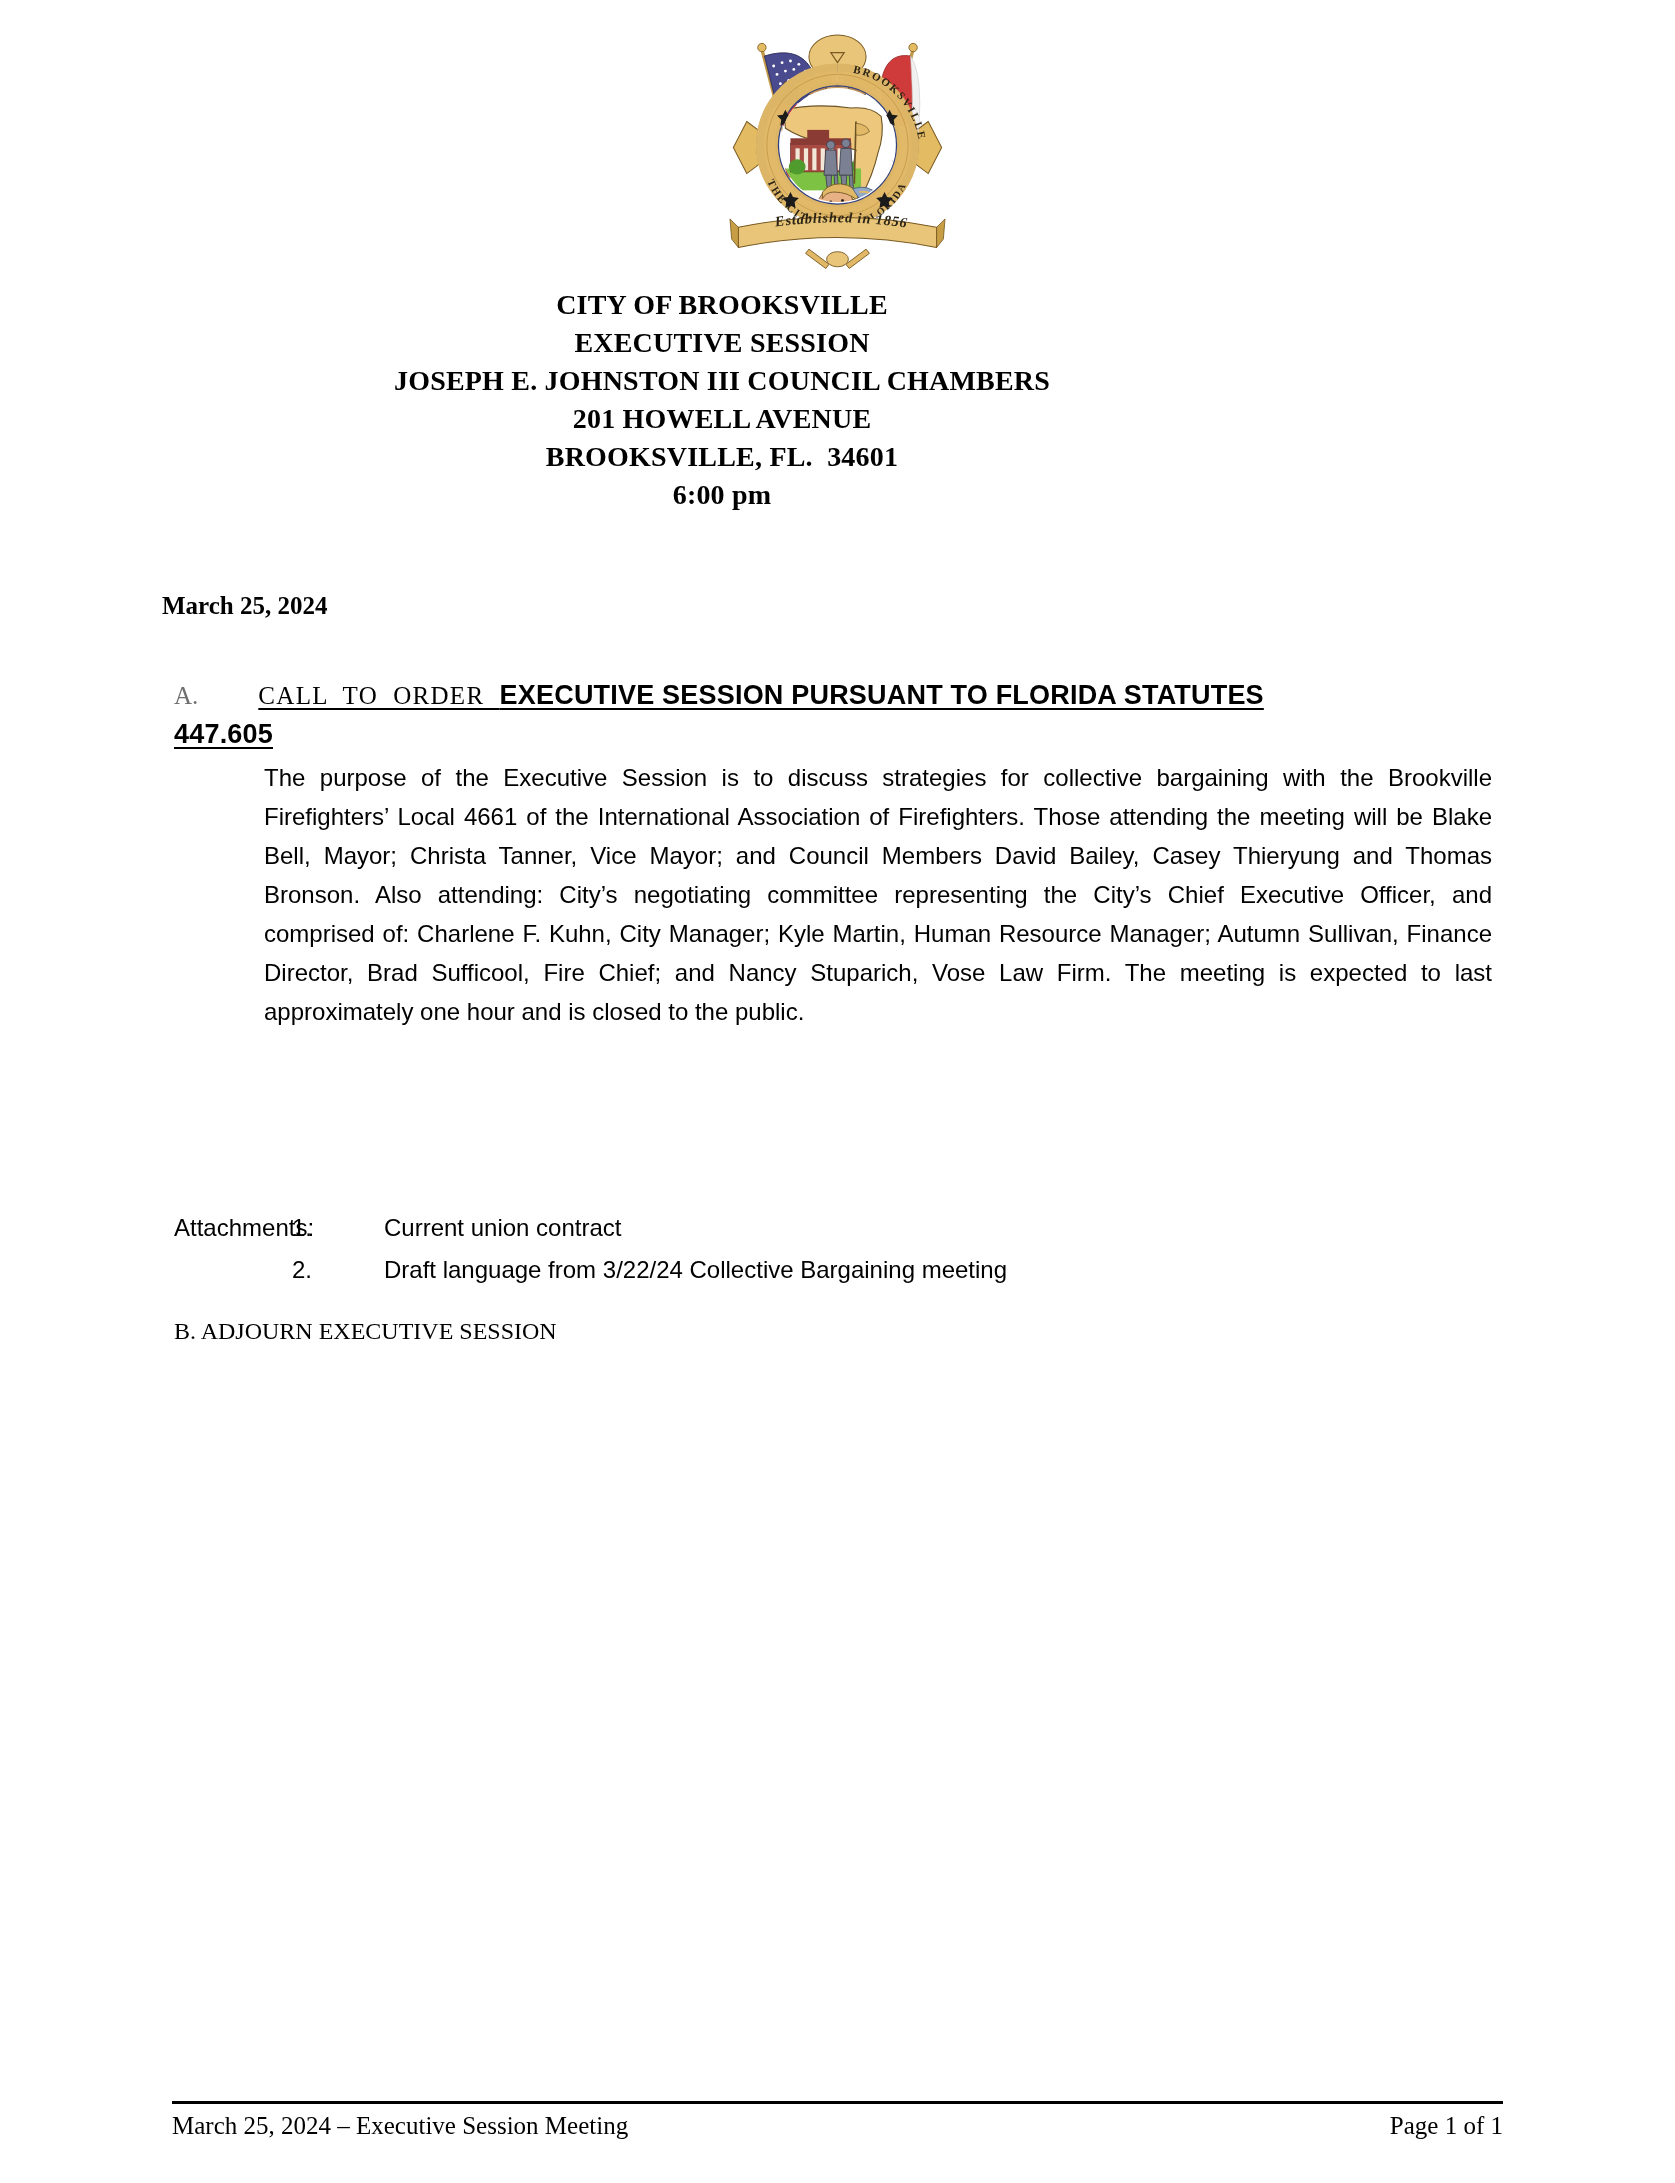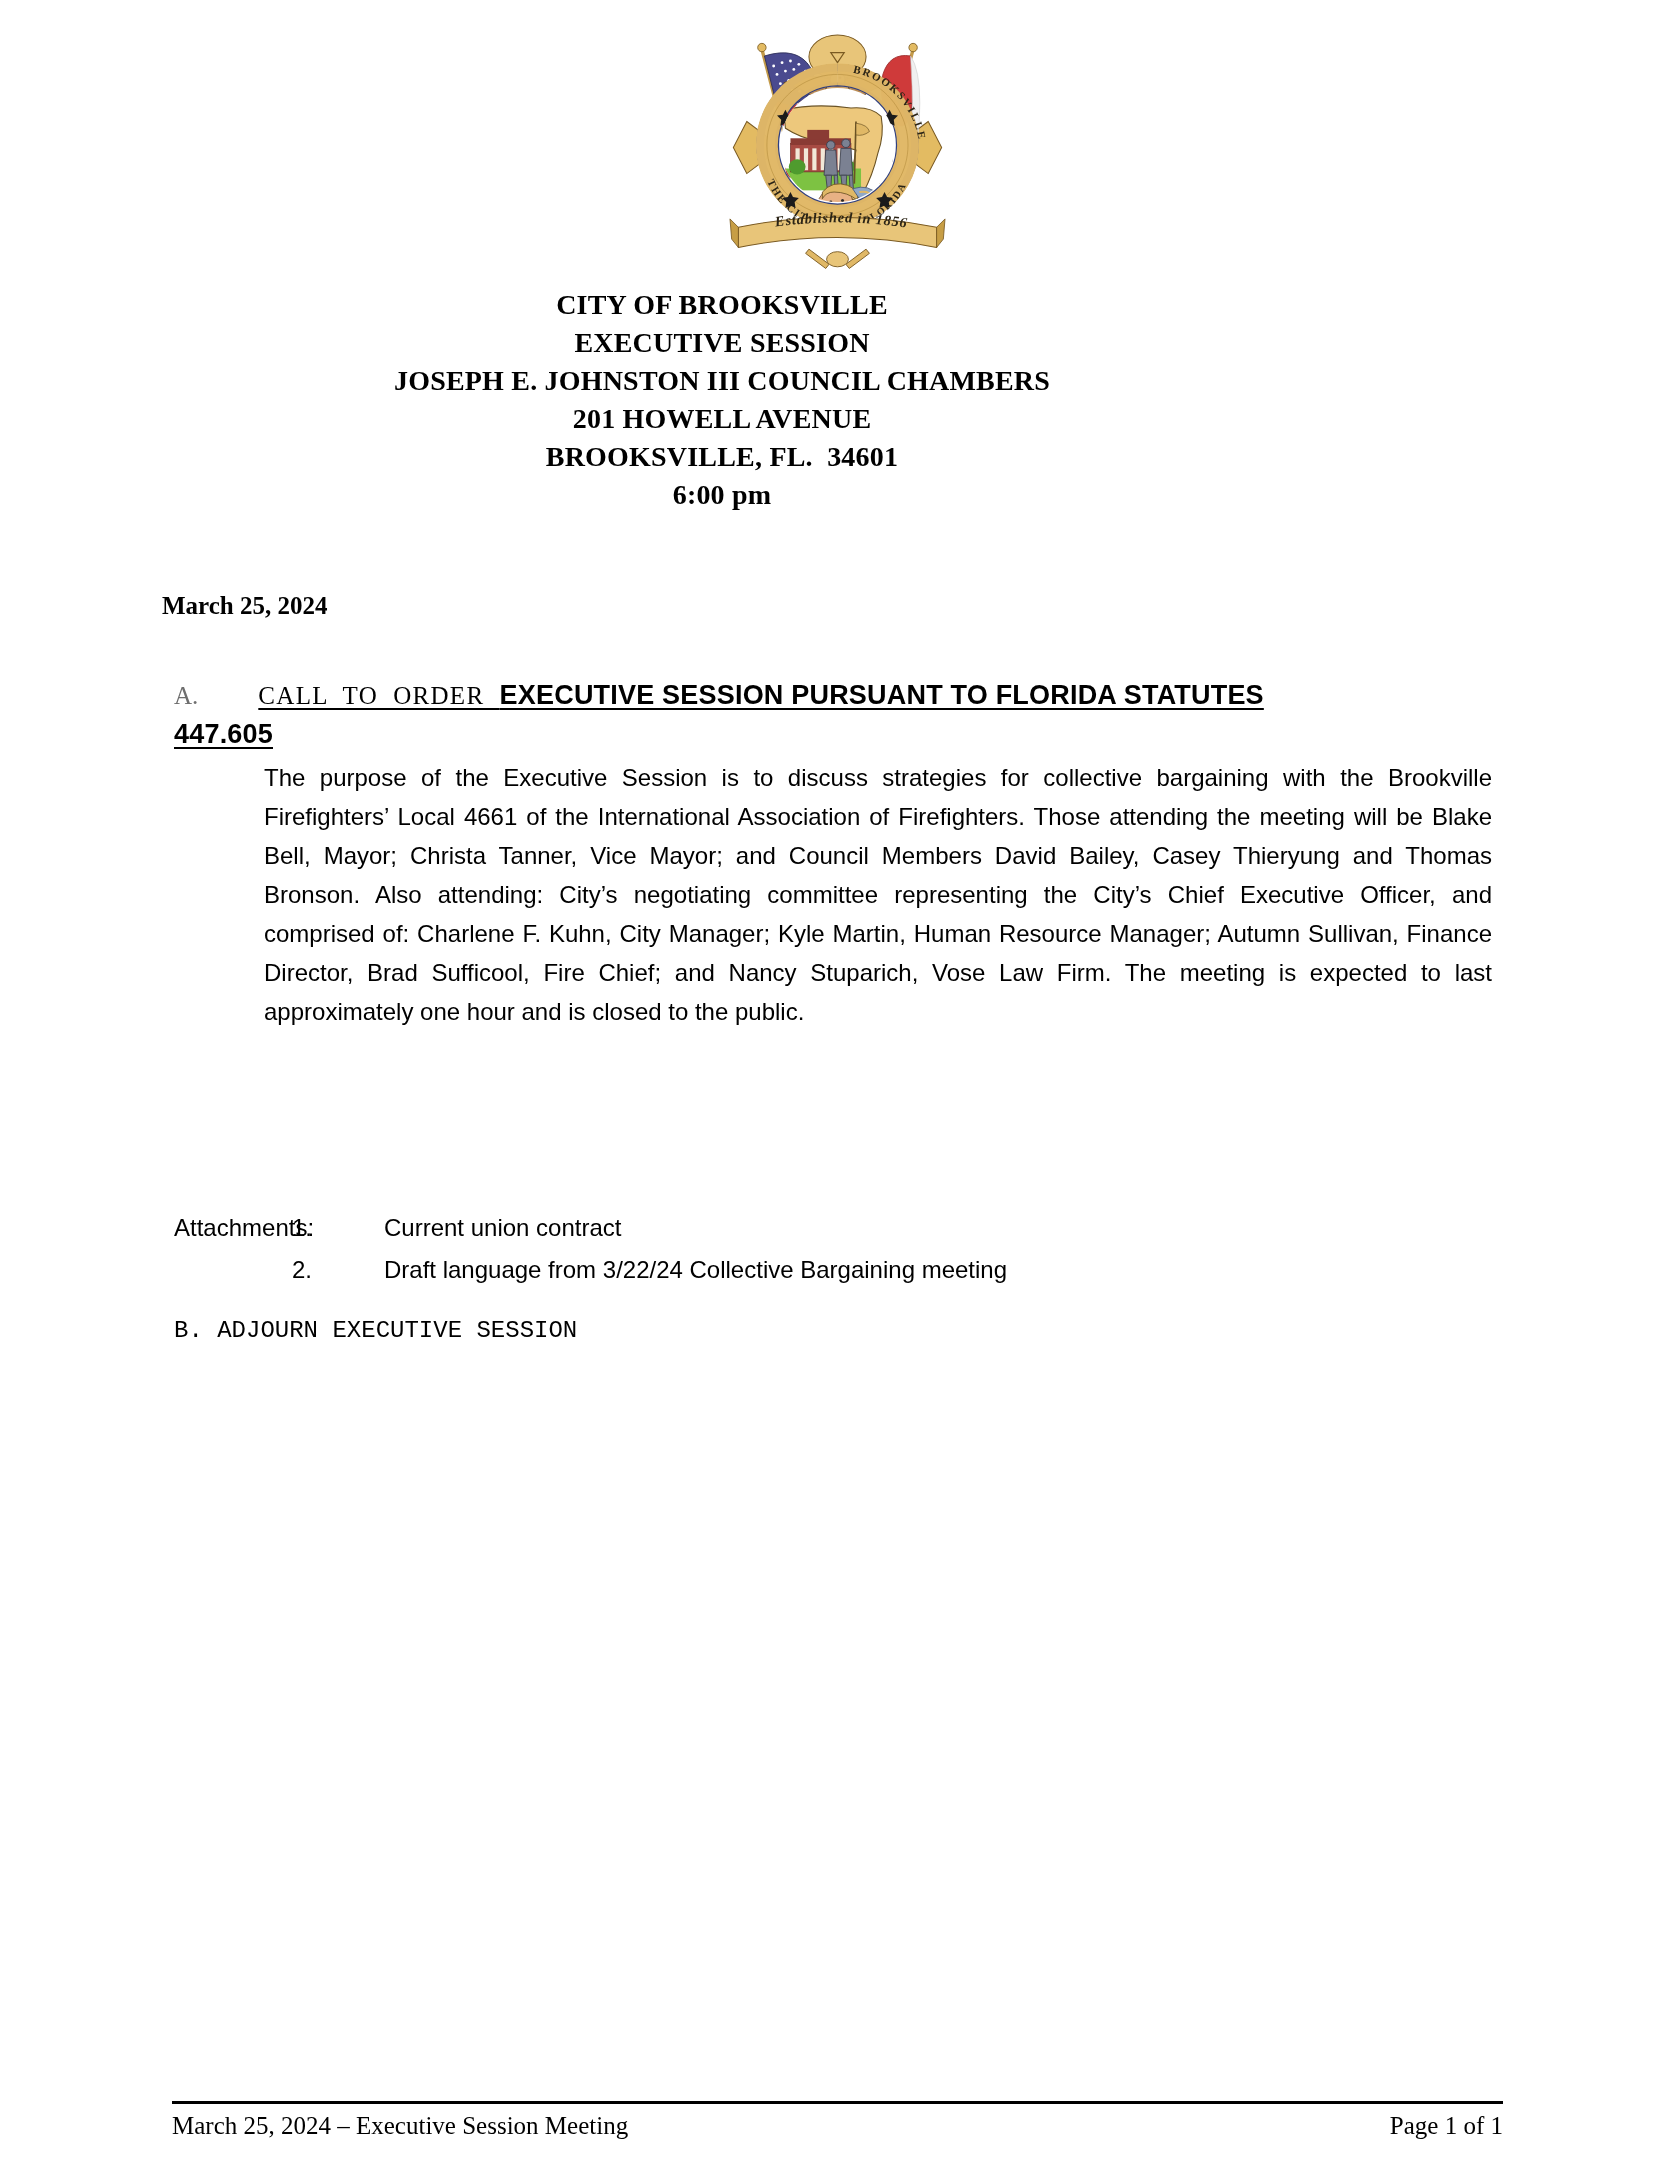--- a/index.html
+++ b/index.html
@@ -126,21 +126,21 @@
   .attach-label { width: 118px; flex: 0 0 118px; }
   .attach-num   { width: 92px; flex: 0 0 92px; }
   .attach-text  { flex: 1 1 auto; }
   .attach-row.second .attach-label { visibility: hidden; }
 
   
   .section-b {
     position: absolute;
     left: 174px;
     top: 1314px;
-    font-family: Liberation Mono, monospace;
+    font-family: Liberation Serif, serif;
     font-size: 24px;
     line-height: 34px;
     font-weight: normal;
   }
 
   
   .footer {
     position: absolute;
     left: 172px;
     top: 2101px;

